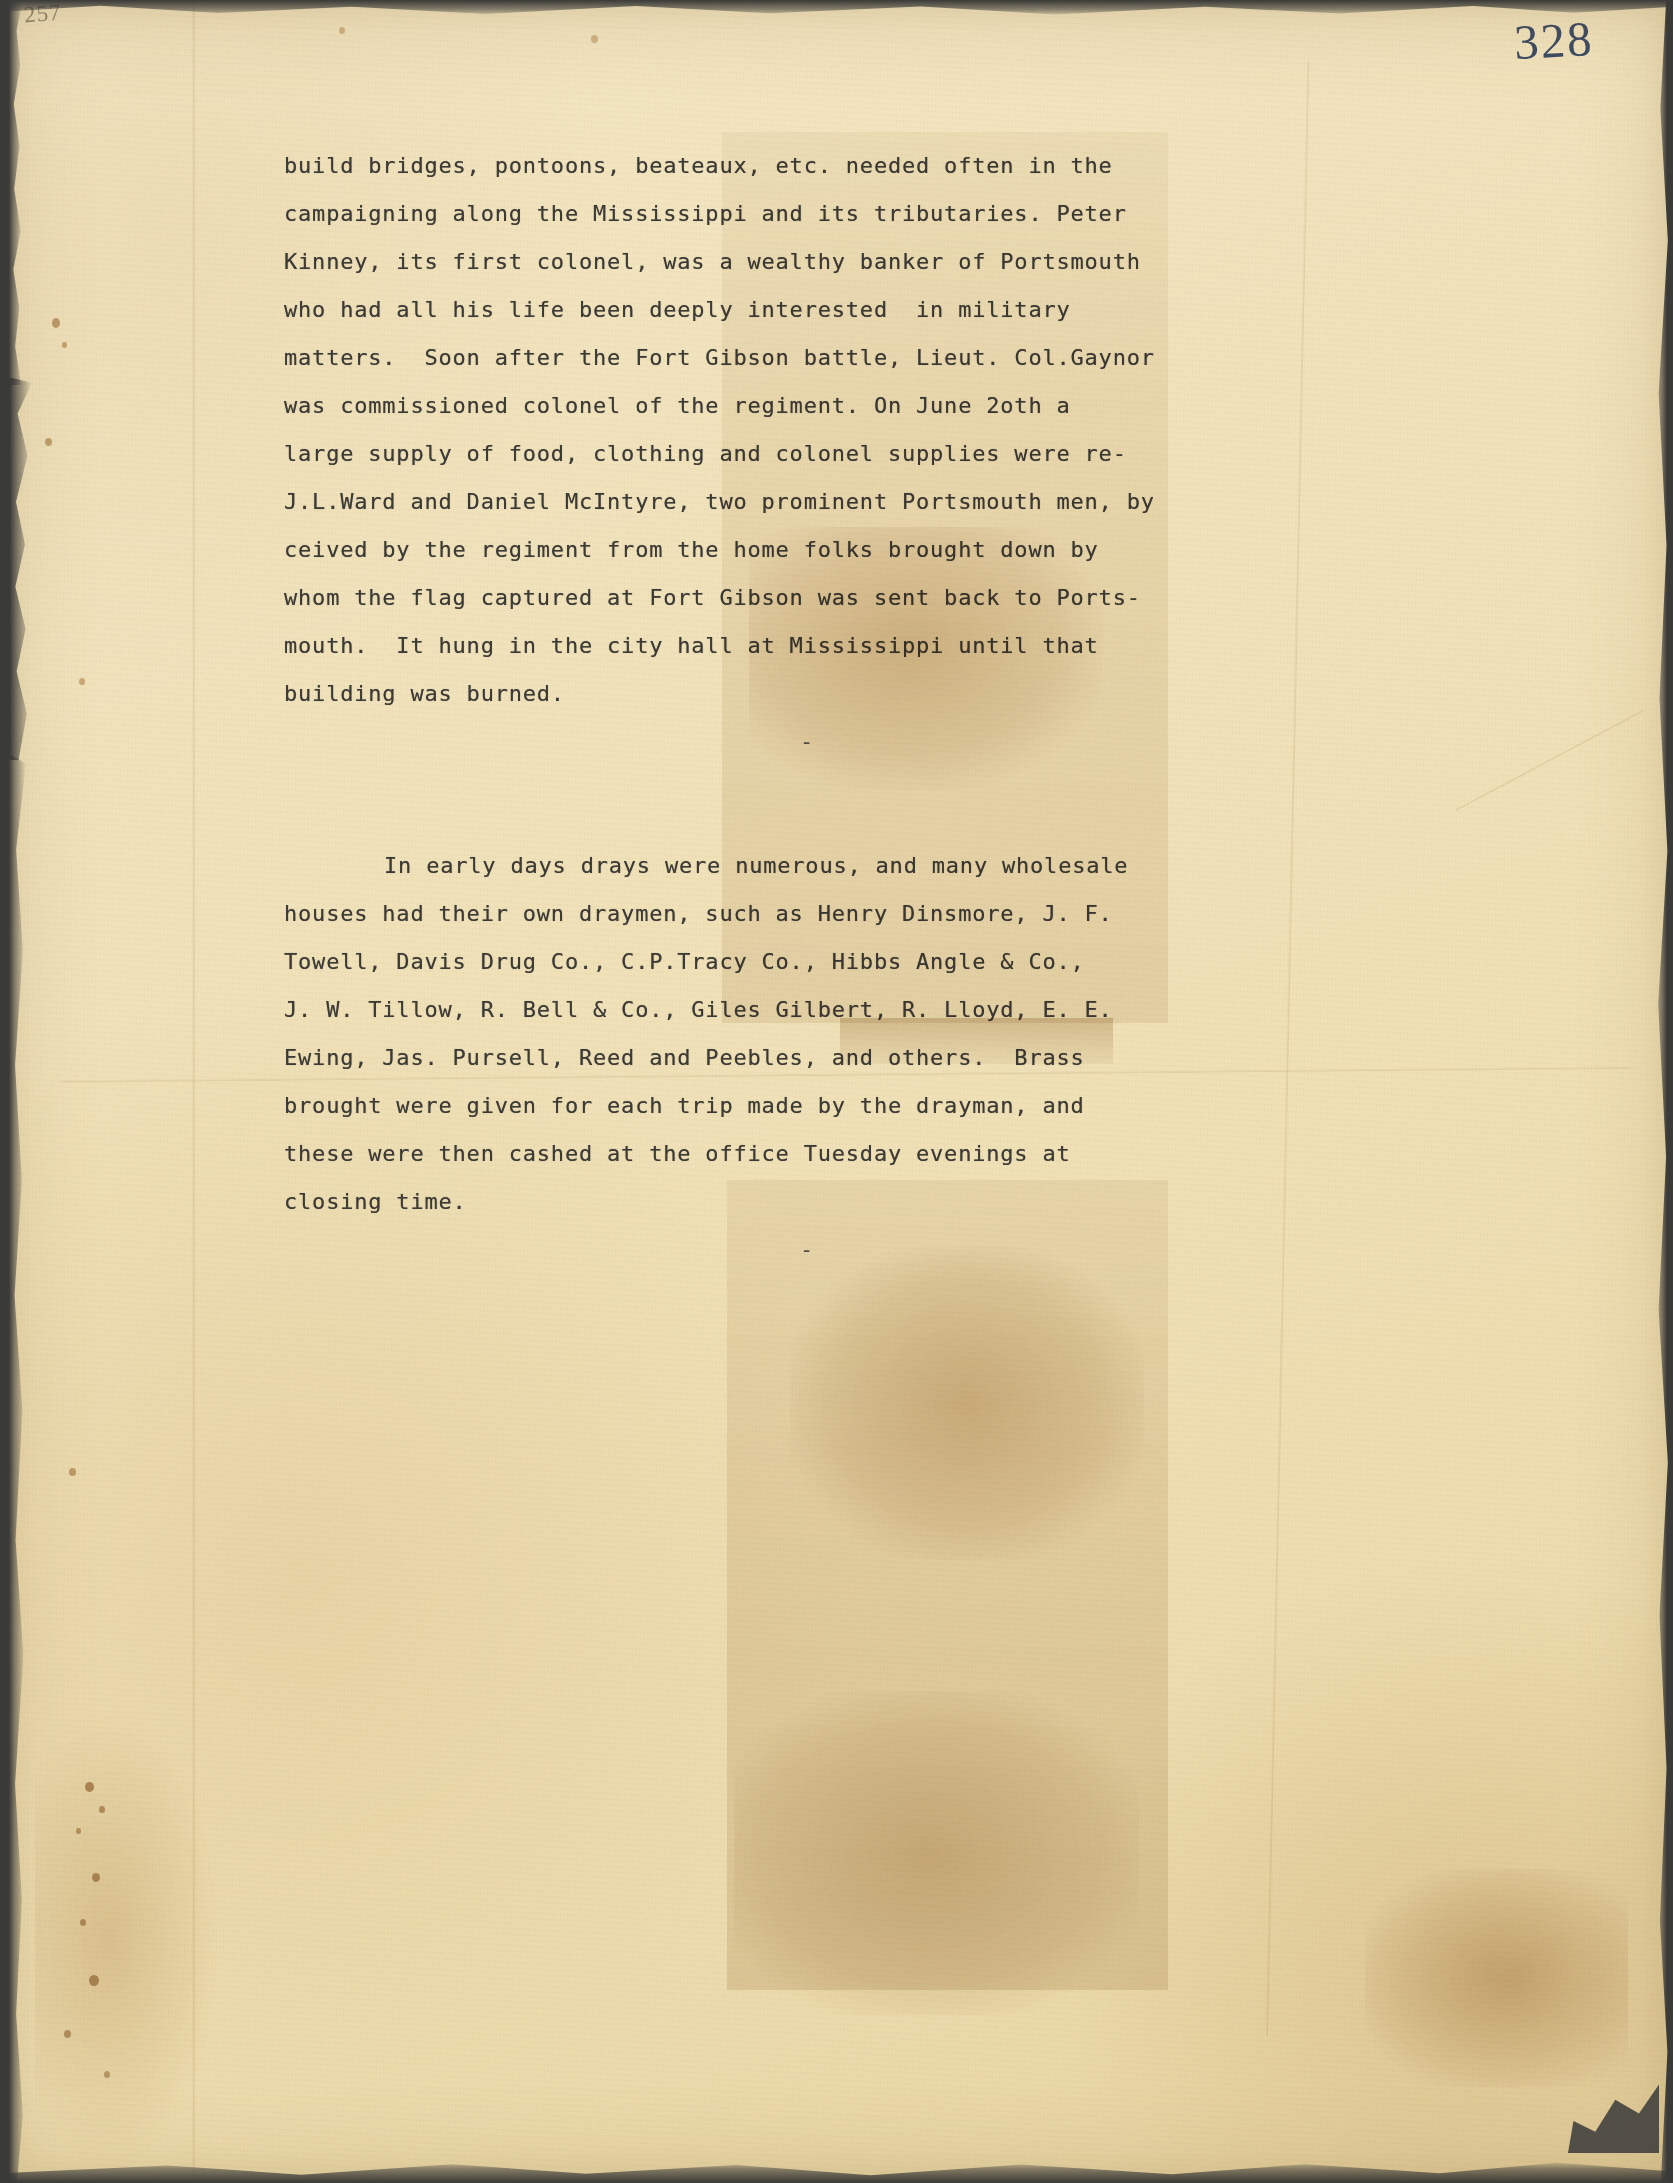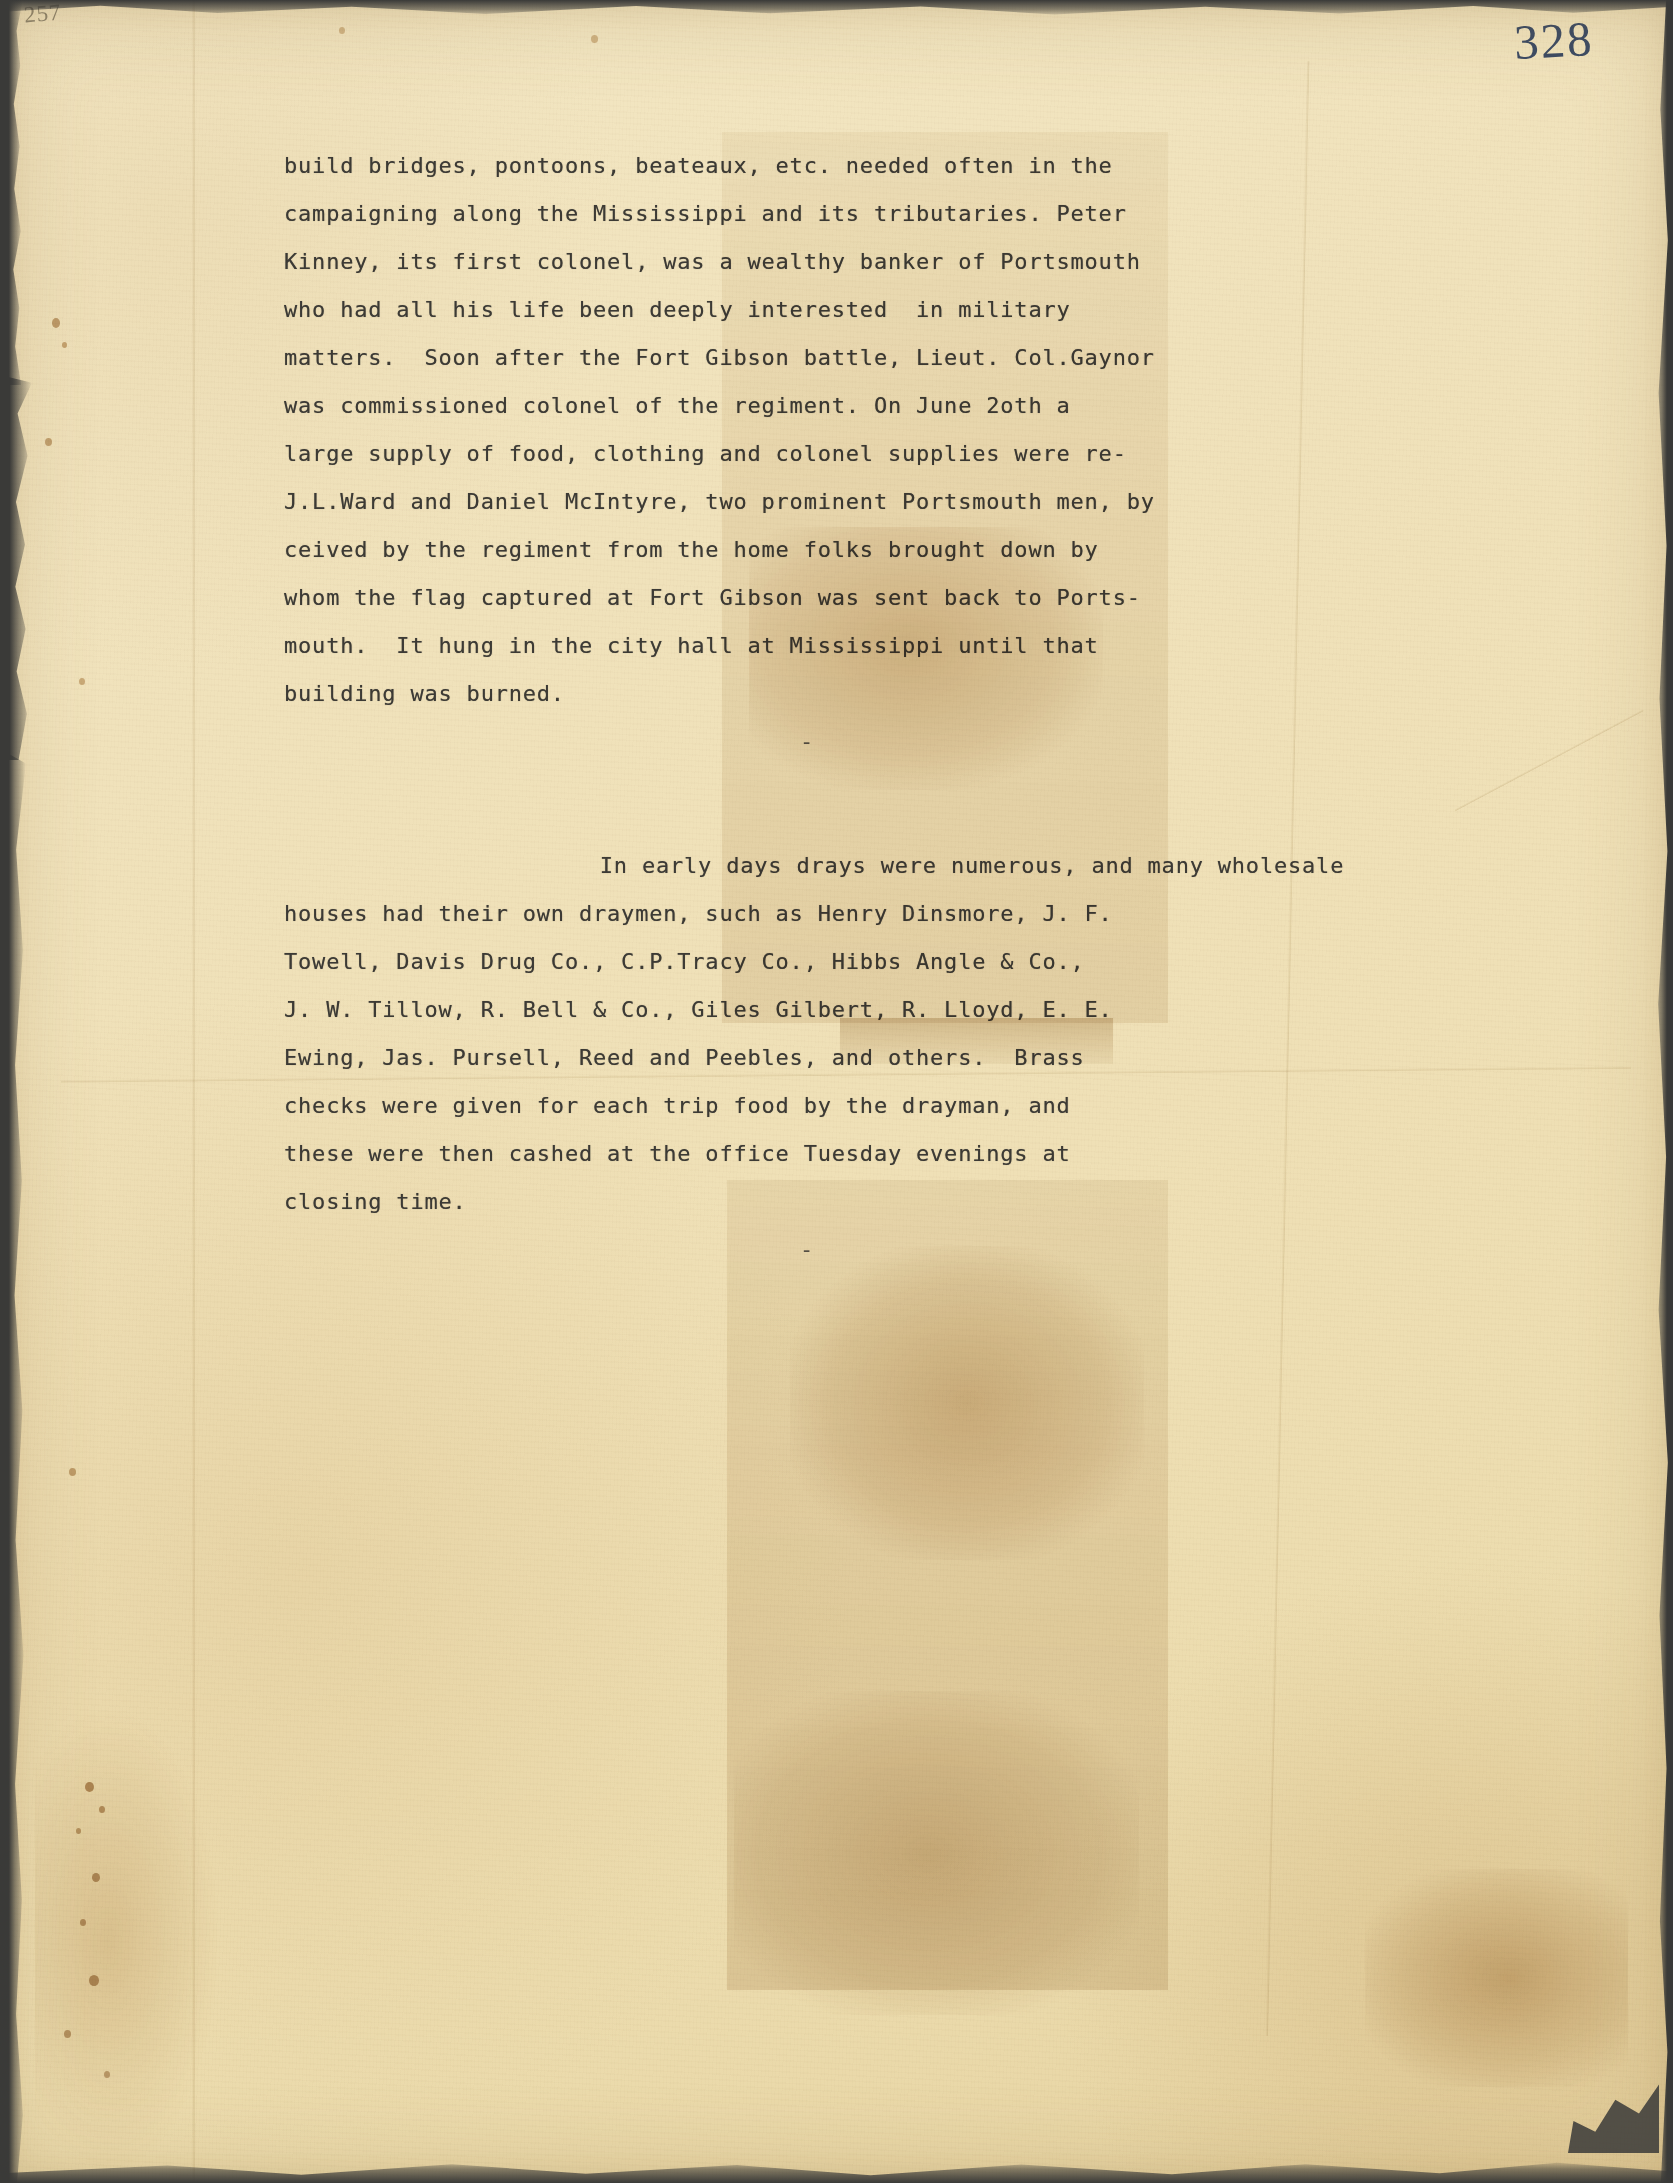--- a/index.html
+++ b/index.html
@@ -185,21 +185,21 @@
   }
   .line {
     font-family: "DejaVu Sans Mono", monospace;
     font-size: 22px;
     letter-spacing: 0.8px;
     color: #3c3a35;
     line-height: 48px;
     white-space: pre;
     text-shadow: 0 0 0.8px rgba(60,58,53,0.55);
   }
-  .line.indent { text-indent: 100px; text-align: center; }
+  .line.indent { text-indent: 100px; }
   .para-gap { height: 76px; }
   .dash-mark {
     font-family: "DejaVu Sans Mono", monospace;
     font-size: 22px;
     color: #57534a;
     line-height: 48px;
     padding-left: 516px;
   }
   .dash-mark.second { padding-left: 516px; }
 
@@ -231,21 +231,21 @@
     <div class="dash-mark">-</div>
 
     <div class="para-gap"></div>
 
     <div class="para">
       <div class="line indent">In early days drays were numerous, and many wholesale</div>
       <div class="line">houses had their own draymen, such as Henry Dinsmore, J. F.</div>
       <div class="line">Towell, Davis Drug Co., C.P.Tracy Co., Hibbs Angle &amp; Co.,</div>
       <div class="line">J. W. Tillow, R. Bell &amp; Co., Giles Gilbert, R. Lloyd, E. E.</div>
       <div class="line">Ewing, Jas. Pursell, Reed and Peebles, and others.  Brass</div>
-      <div class="line">checks were given for each trip food by the drayman, and</div>
+      <div class="line">brought were given for each trip made by the drayman, and</div>
       <div class="line">these were then cashed at the office Tuesday evenings at</div>
       <div class="line">closing time.</div>
     </div>
 
     <div class="dash-mark second">-</div>
   </div>
 
   <div id="stains-over">
     <div class="stain" id="stain-rect-1"></div>
     <div class="stain" id="stain-rect-2"></div>

